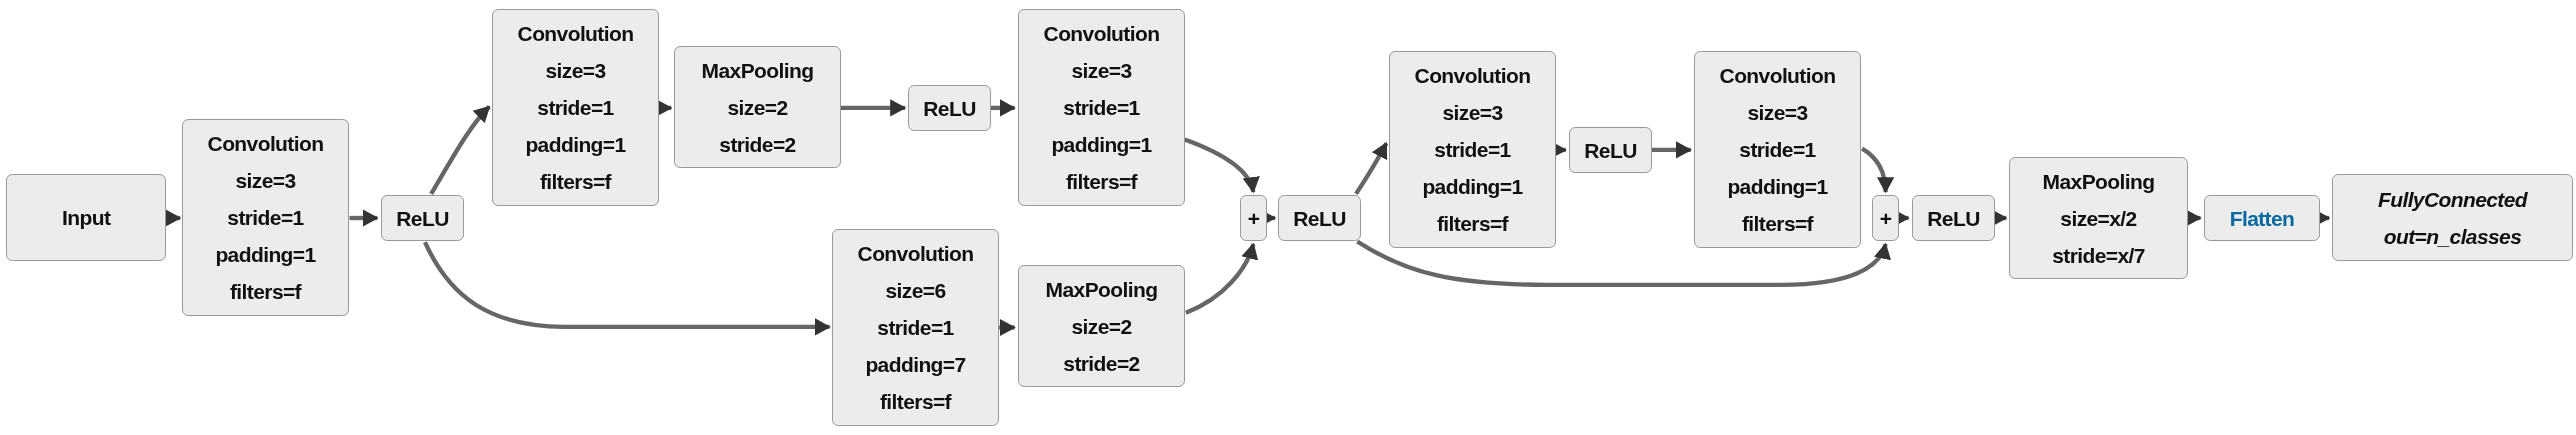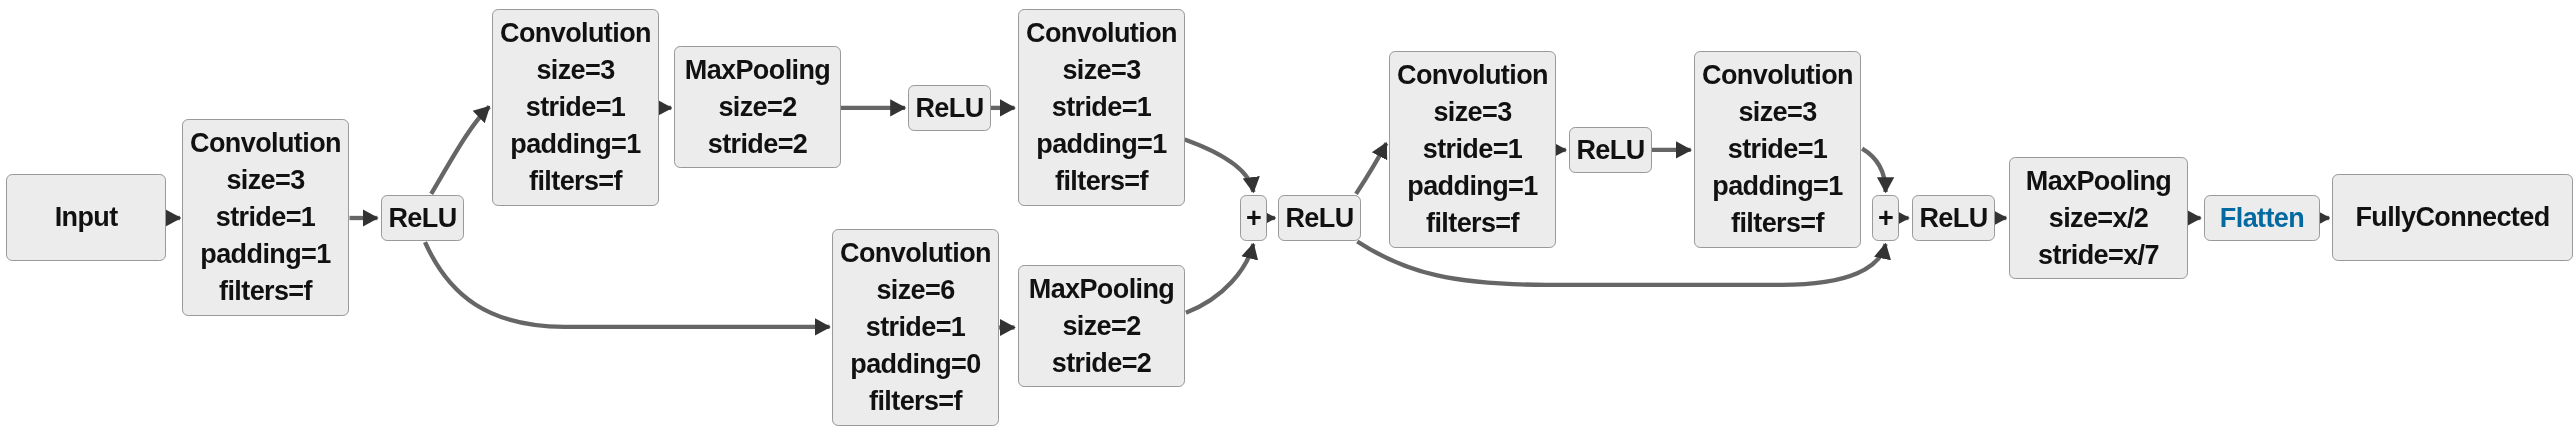--- a/index.html
+++ b/index.html
@@ -25,21 +25,21 @@
     position: absolute;
     box-sizing: border-box;
     background: #ececec;
     border: 1.2px solid #999999;
     border-radius: 6.2px;
     display: flex;
     flex-direction: column;
     align-items: center;
     justify-content: center;
     color: #111111;
-    font-size: 27px;
+    font-size: 21px;
     font-weight: bold;
     line-height: 37px;
     letter-spacing: -0.6px;
     text-align: center;
     white-space: nowrap;
   }
   .node .line { display: block; }
 </style>
 </head>
 <body>
@@ -107,21 +107,21 @@
         <span class="line">Convolution</span>
         <span class="line">size=3</span>
         <span class="line">stride=1</span>
         <span class="line">padding=1</span>
         <span class="line">filters=f</span>
       </div>
       <div class="node" style="left: 832px; top: 229px; width: 167px; height: 197px; background: rgb(236, 236, 236); border-color: rgb(153, 153, 153); color: rgb(17, 17, 17);">
         <span class="line">Convolution</span>
         <span class="line">size=6</span>
         <span class="line">stride=1</span>
-        <span class="line">padding=0</span>
+        <span class="line">padding=7</span>
         <span class="line">filters=f</span>
       </div>
       <div class="node" style="left: 1018px; top: 265px; width: 167px; height: 122px; background: rgb(236, 236, 236); border-color: rgb(153, 153, 153); color: rgb(17, 17, 17);">
         <span class="line">MaxPooling</span>
         <span class="line">size=2</span>
         <span class="line">stride=2</span>
       </div>
       <div class="node" style="left: 1240px; top: 195px; width: 27px; height: 46px; background: rgb(236, 236, 236); border-color: rgb(153, 153, 153); color: rgb(17, 17, 17);">
         <span class="line">+</span>
       </div>
@@ -152,18 +152,19 @@
         <span class="line">ReLU</span>
       </div>
       <div class="node" style="left: 2009px; top: 157px; width: 179px; height: 122px; background: rgb(236, 236, 236); border-color: rgb(153, 153, 153); color: rgb(17, 17, 17);">
         <span class="line">MaxPooling</span>
         <span class="line">size=x/2</span>
         <span class="line">stride=x/7</span>
       </div>
       <div class="node" style="left: 2204px; top: 195px; width: 116px; height: 46px; background: rgb(236, 236, 236); border-color: rgb(153, 153, 153); color: #0369a1;">
         <span class="line">Flatten</span>
       </div>
-      <div class="node" style="left: 2332px; top: 174px; width: 241px; height: 87px; background: rgb(236, 236, 236); border-color: rgb(153, 153, 153); color: rgb(17, 17, 17);">
+      <div class="node" style="left: 2332px; top: 174px; width: 241px; height: 87px; background: rgb(236, 236, 236); border-color: rgb(153, 153, 153); color: rgb(17, 17, 17); font-style: italic;">
         <span class="line">FullyConnected</span>
+        <span class="line">out=n_classes</span>
       </div>
     </div>
 </div>
 
 
 </body></html>

